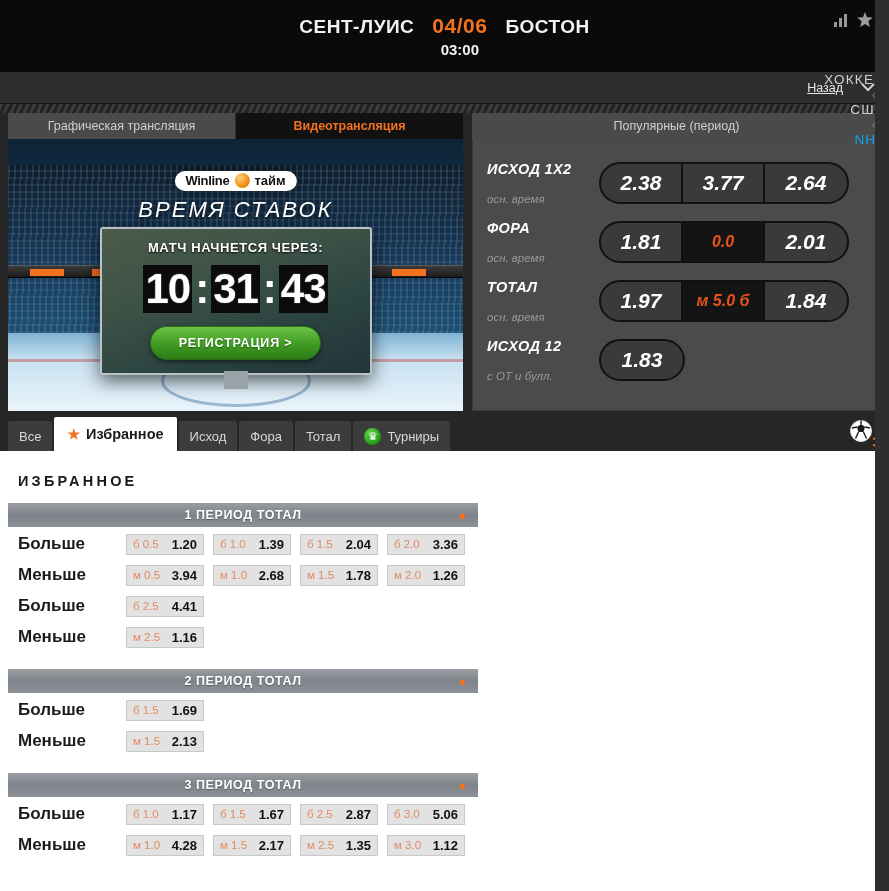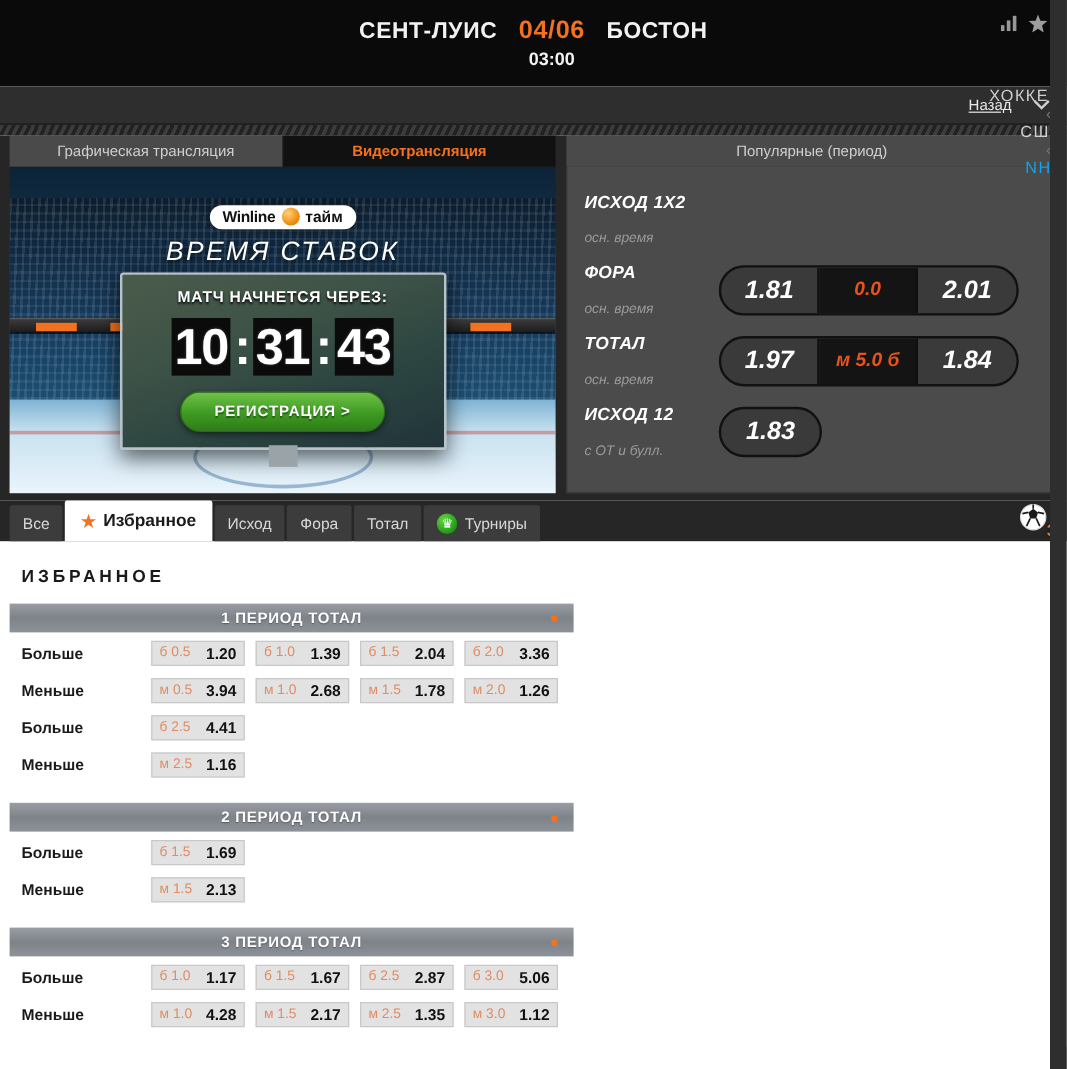--- a/index.html
+++ b/index.html
@@ -256,21 +256,21 @@
     color: #fff; font-size: 12.5px; font-weight: bold; letter-spacing: .6px;
     text-shadow: 0 1px 1px rgba(0,0,0,.35);
   }
   .fav-dot {
     position: absolute; right: 12px; top: 50%; transform: translateY(-50%);
     color: #f4711f; font-size: 13px;
   }
   .bet-row { display: flex; align-items: center; height: 28px; margin-top: 3px; }
   .bet-rowlabel {
     width: 118px; padding-left: 10px;
-    color: #1a1a1a; font-size: 13px; font-weight: bold;
+    color: #1a1a1a; font-size: 17px; font-weight: bold;
   }
   .bet-cells { display: flex; gap: 9px; }
   .bet-cell {
     width: 78px; height: 21px;
     background: #e2e2e2; border: 1px solid #c8c8c8;
     display: flex; align-items: center; justify-content: space-between;
     padding: 0 6px;
   }
   .bet-cell .bc-line { color: #e08b60; font-size: 11.5px; }
   .bet-cell .bc-odd { color: #111; font-size: 13px; font-weight: bold; }
@@ -369,20 +369,25 @@
       <div class="tabs-strip">
         <div class="strip-tab">Популярные (период)</div>
       </div>
       <div class="odds-panel">
 
         <div class="odds-row">
           <div class="odds-label">
             <div class="lbl-main">ИСХОД 1X2</div>
             <div class="lbl-sub">осн. время</div>
           </div>
+          <div class="pill-group">
+            <div class="pill">2.38</div>
+            <div class="pill">3.77</div>
+            <div class="pill">2.64</div>
+          </div>
         </div>
 
         <div class="odds-row">
           <div class="odds-label">
             <div class="lbl-main">ФОРА</div>
             <div class="lbl-sub">осн. время</div>
           </div>
           <div class="pill-group">
             <div class="pill">1.81</div>
             <div class="pill dark">0.0</div>

